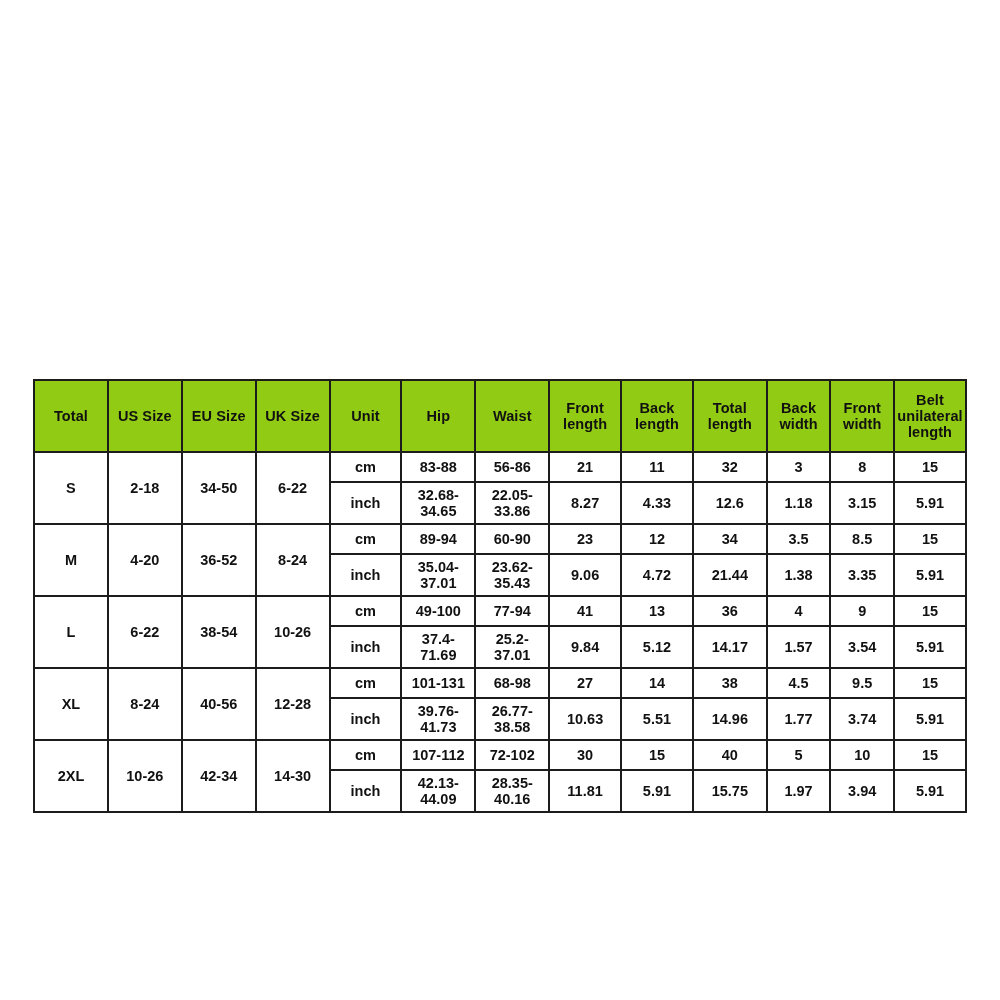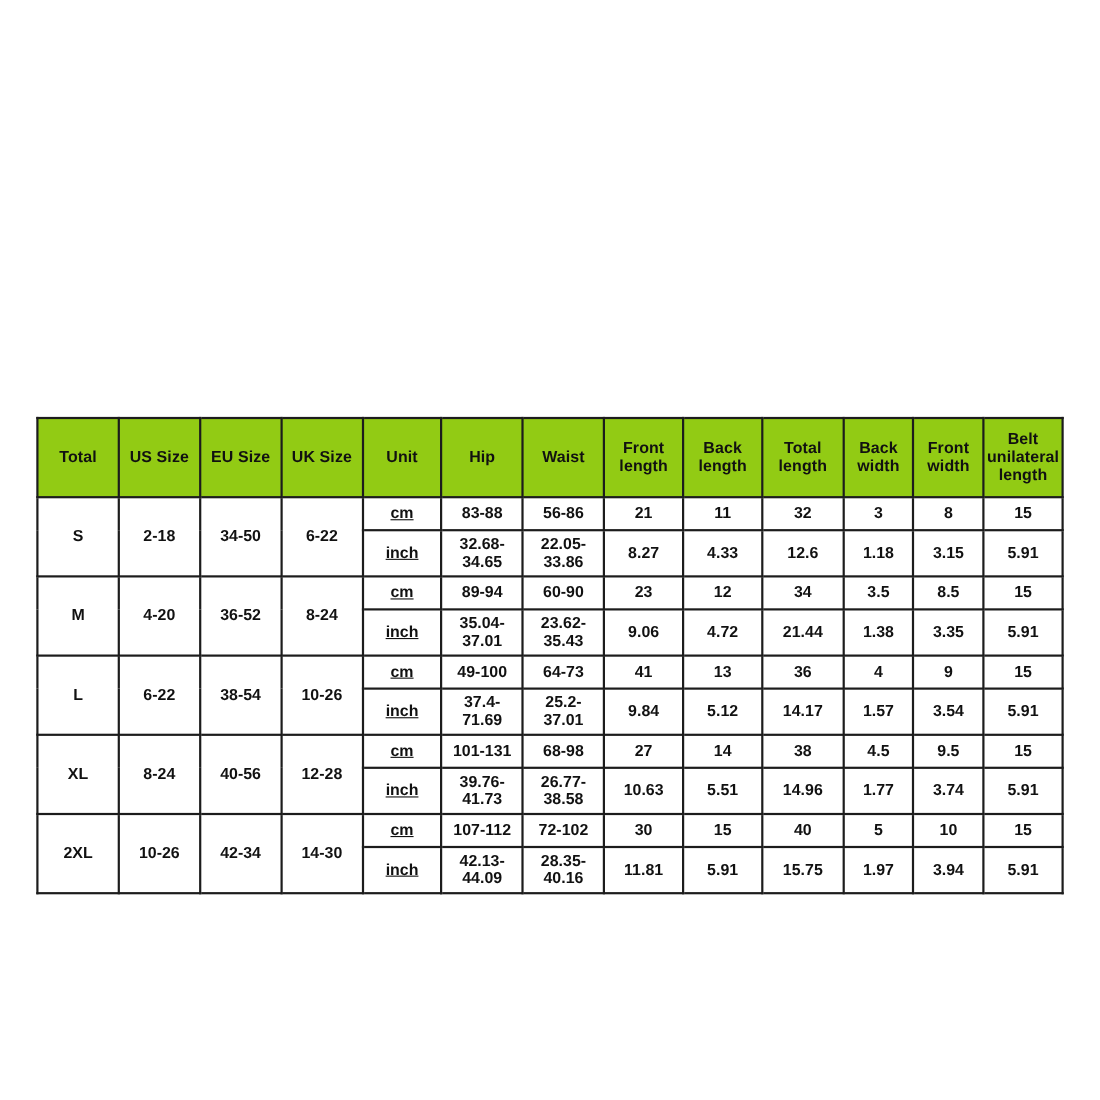--- a/index.html
+++ b/index.html
@@ -67,21 +67,20 @@
     font-size: 14.5px;
   }
 
   tr.inch-row td {
     height: 40px;
     font-size: 14.5px;
   }
 
   td.unit-cell {
     font-size: 14.5px;
-    text-decoration: underline;
   }
 
   .stack {
     display: block;
     white-space: normal;
     word-break: break-word;
   }
 
   
   col.c-size   { width: 72px; }
@@ -228,21 +227,21 @@
           <td>5.91</td>
         </tr>
 
         <tr class="cm-row">
           <td class="size-cell" rowspan="2">L</td>
           <td class="us-cell" rowspan="2">6-22</td>
           <td class="eu-cell" rowspan="2">38-54</td>
           <td class="uk-cell" rowspan="2">10-26</td>
           <td class="unit-cell">cm</td>
           <td>49-100</td>
-          <td>64-73</td>
+          <td>77-94</td>
           <td>41</td>
           <td>13</td>
           <td>36</td>
           <td>4</td>
           <td>9</td>
           <td>15</td>
         </tr>
         <tr class="inch-row">
           <td class="unit-cell">inch</td>
           <td>37.4-71.69</td>

